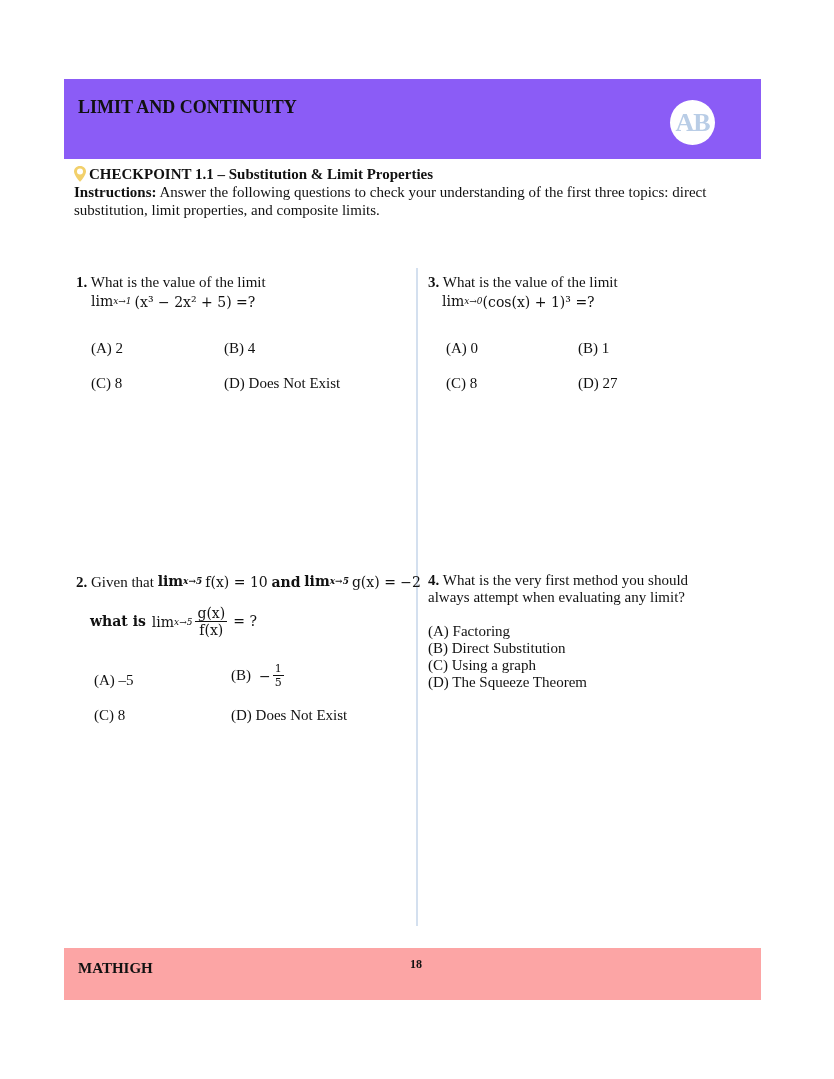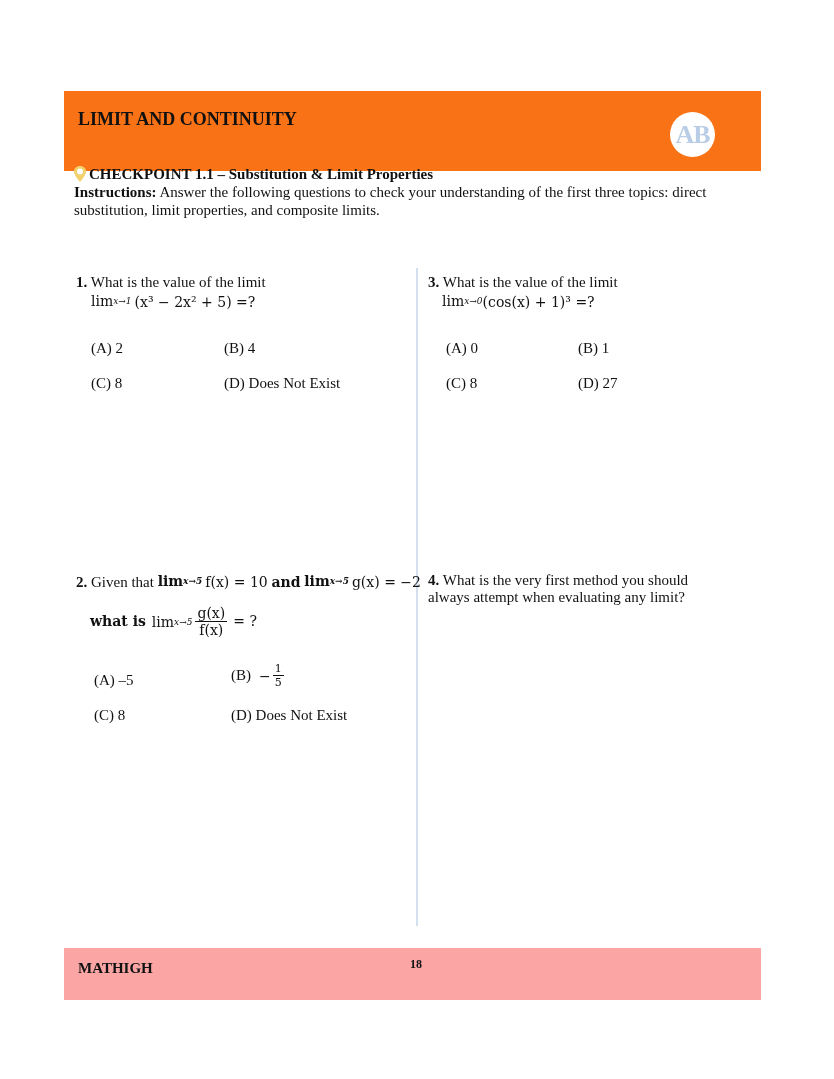--- a/index.html
+++ b/index.html
@@ -2,22 +2,21 @@
 <html><head>
   <meta charset="utf-8">
   <style>
     html, body { margin: 0; padding: 0; background: #ffffff; }
     body {
       width: 834px; height: 1079px; position: relative; overflow: hidden;
       font-family: "Liberation Serif", serif; color: #111;
     }
     .header-band {
       position: absolute; left: 64px; top: 79px; width: 697px; height: 80px;
-      background: #f97316;
-      margin-top: 12px;
+      background: #8b5cf6;
     }
     .header-title {
       position: absolute; left: 14px; top: 18px; font-size: 18px; font-weight: bold;
       letter-spacing: 0px; color: #111;
     }
     .ab-badge {
       position: absolute; left: 606px; top: 21px; width: 45px; height: 45px;
       border-radius: 50%; background: #ffffff; color: #b9cde6;
       font-weight: bold; font-size: 26px; display: flex; align-items: center; justify-content: center;
       letter-spacing: -1px;
@@ -138,18 +137,24 @@
   <span class="frac small-frac">
       <span class="num">1</span>
       <span>5</span>
     </span>
 </div>
 <div class="opt" style="left:94px; top:707px;">(C) 8</div>
 <div class="opt" style="left:231px; top:707px;">(D) Does Not Exist</div>
 
 <div class="q" style="left:428px; top:572px; width:300px;">
   <div><b>4.</b> <span>What is the very first method you should always attempt when evaluating any limit?</span></div>
+  <div style="margin-top:17px;">
+    <div>(A) Factoring</div>
+    <div>(B) Direct Substitution</div>
+    <div>(C) Using a graph</div>
+    <div>(D) The Squeeze Theorem</div>
+  </div>
 </div>
 
 <div class="footer-band">
   <div class="footer-brand">MATHIGH</div>
   <div class="footer-page">18</div>
 </div>
 
 </body></html>

